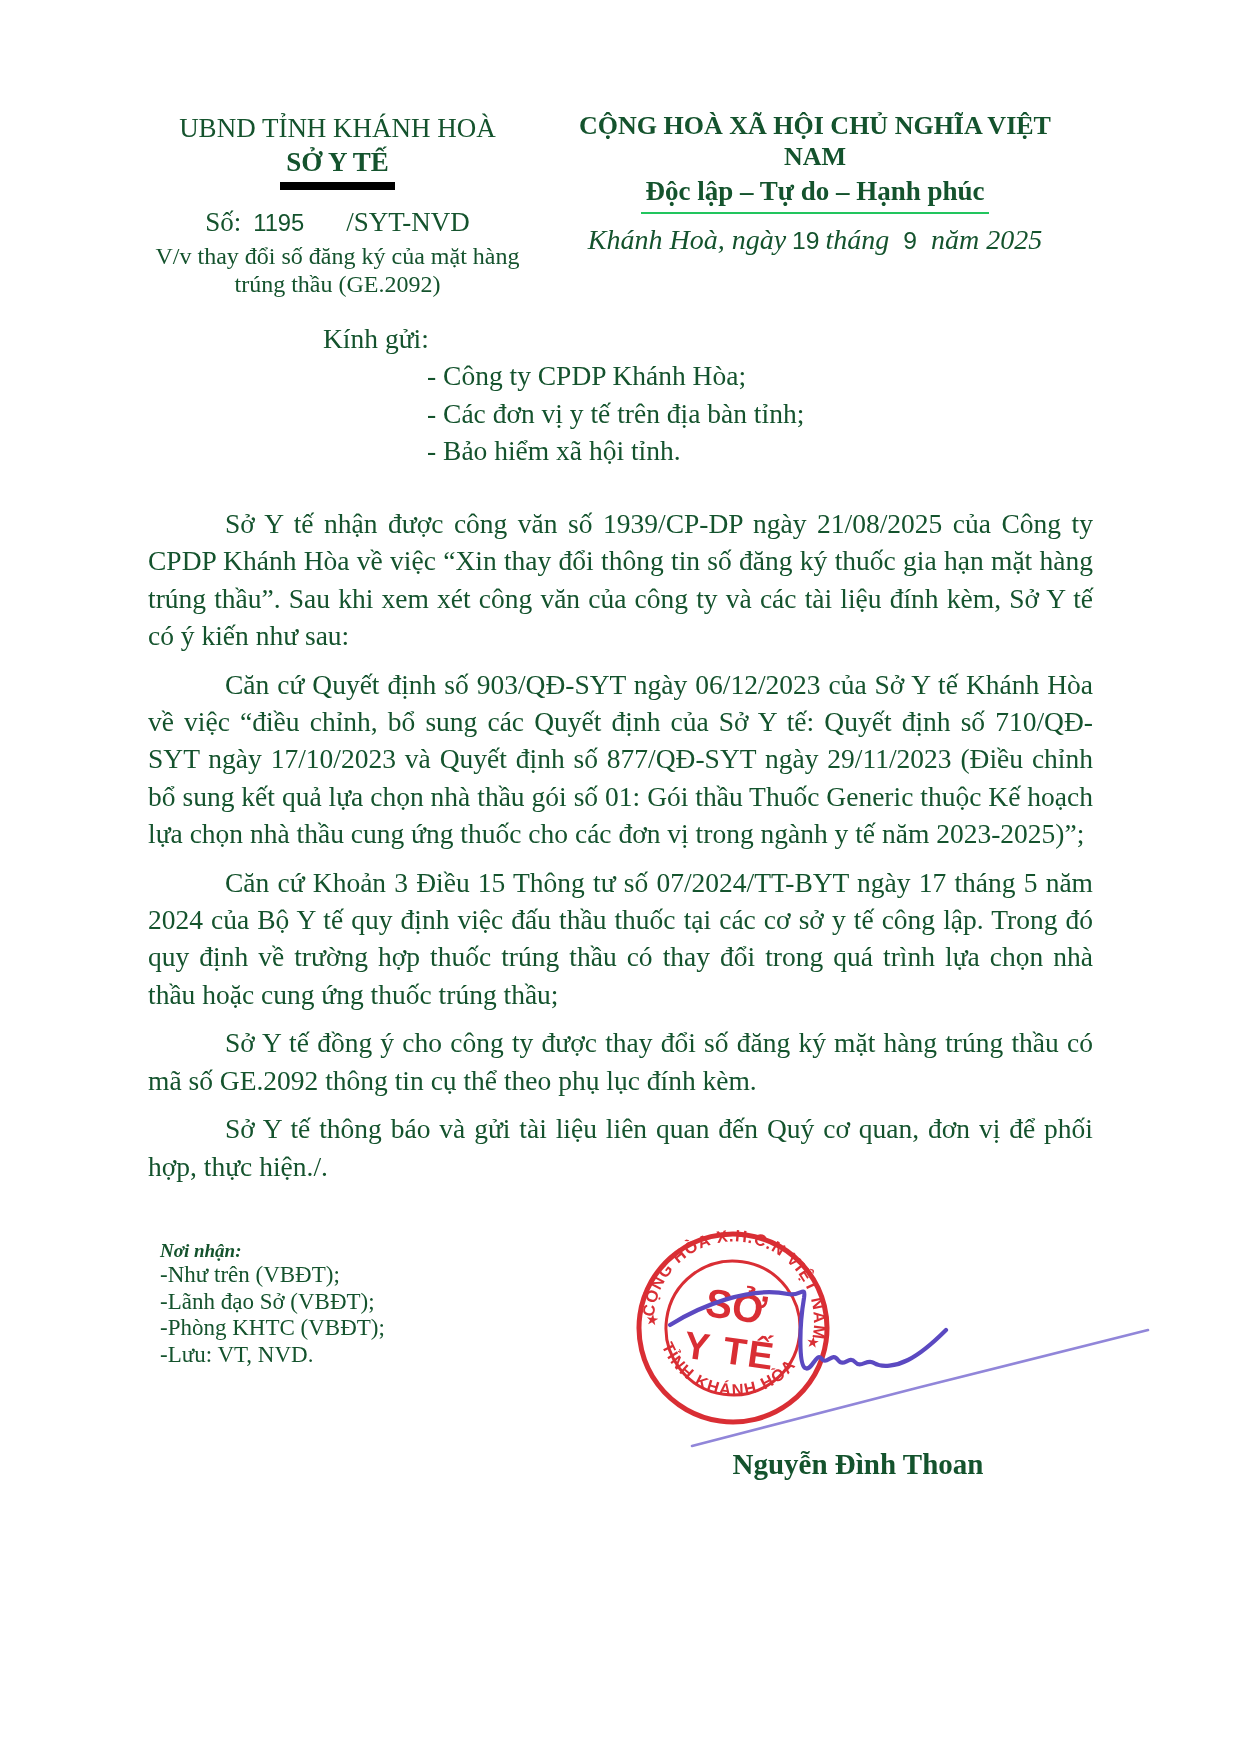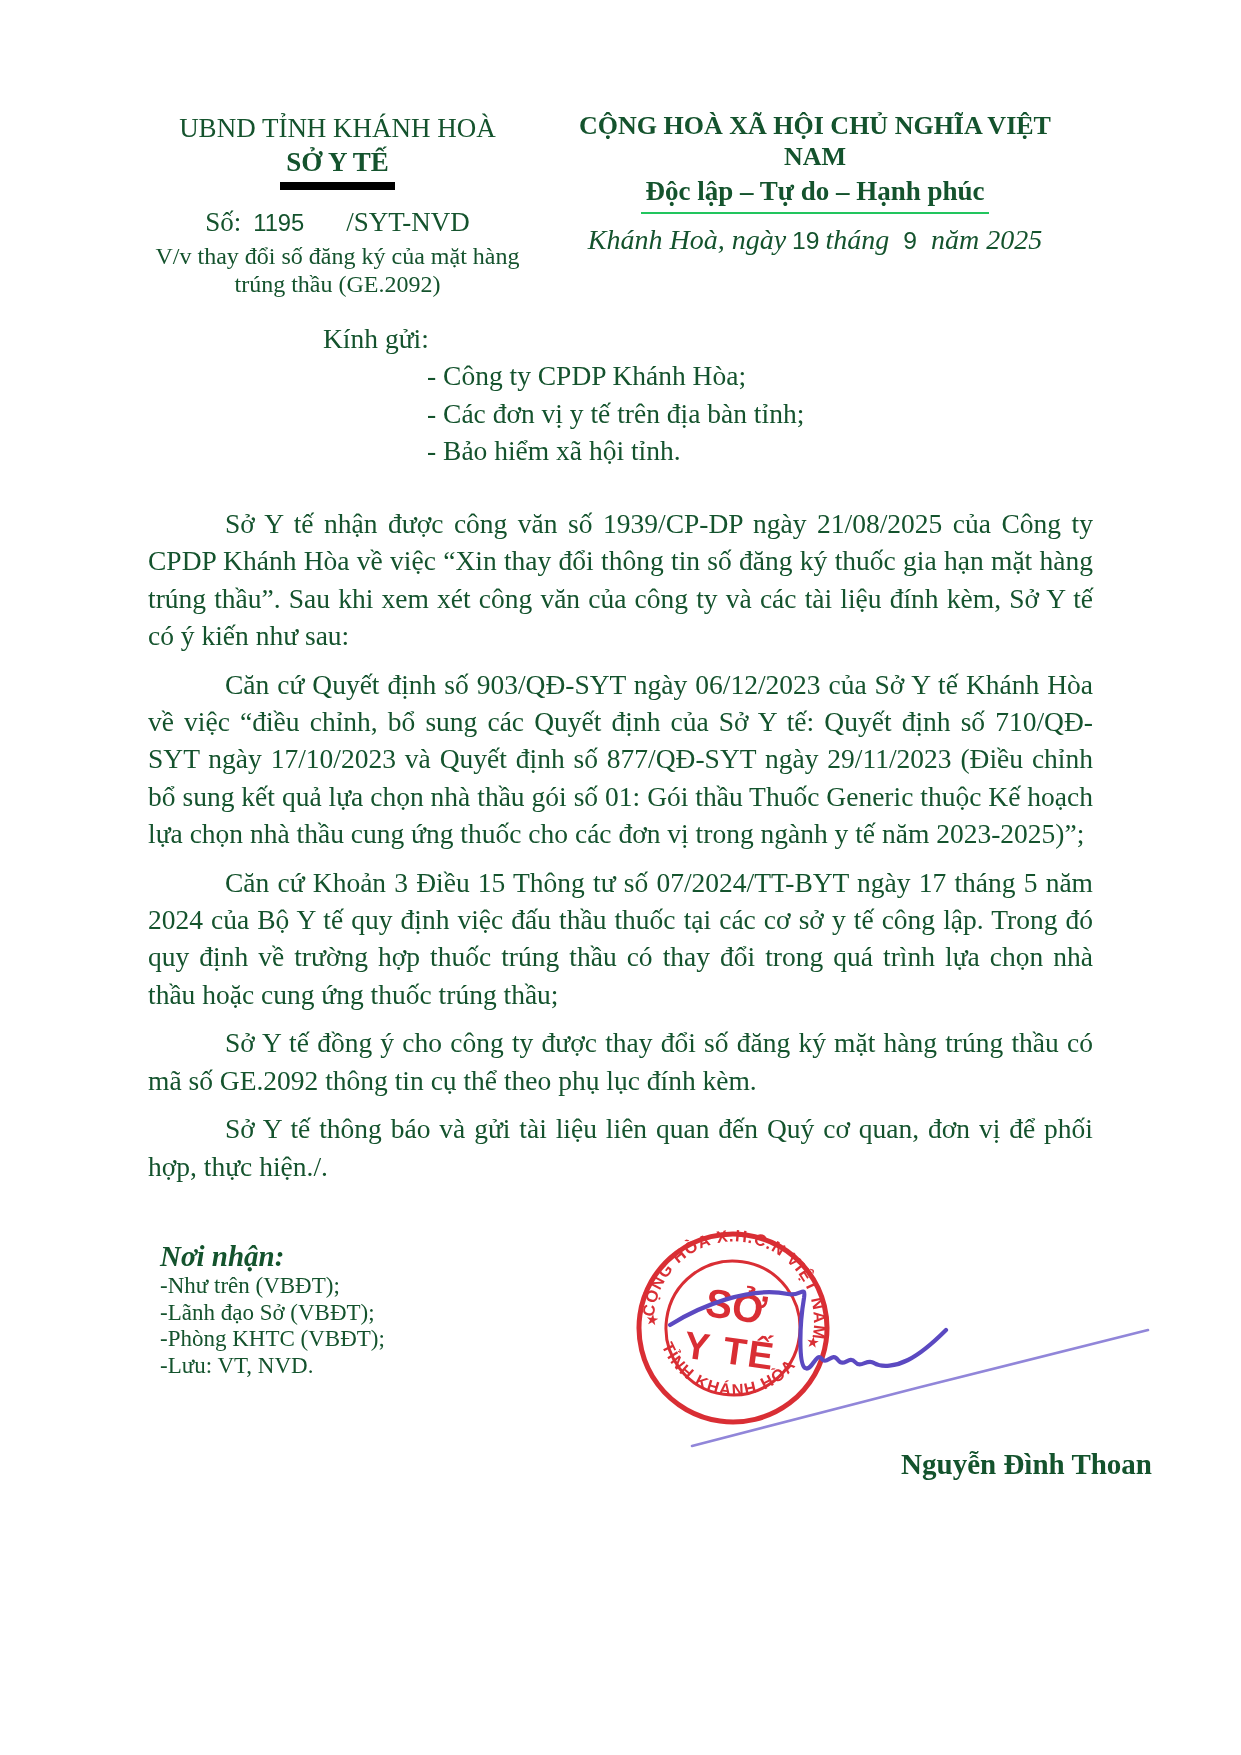--- a/index.html
+++ b/index.html
@@ -44,26 +44,26 @@
   .salutation{position:absolute;left:323px;top:320px;font-size:27.5px;line-height:37.4px;}
   .recipient-list{margin-left:104px;}
   
   .body-text{
     position:absolute;left:148px;top:505px;width:945px;
     font-size:27.5px;line-height:37.4px;text-align:justify;
   }
   .body-text p{margin:0 0 11px 0;text-indent:77px;}
   
   .noi-nhan{position:absolute;left:160px;top:1240px;width:420px;}
-  .noi-nhan-label{font-size:29px;font-weight:bold;font-style:italic;}
+  .noi-nhan-label{font-size:19px;font-weight:bold;font-style:italic;}
   .noi-nhan-list{font-size:23px;line-height:26.6px;}
   .sign-block{position:absolute;left:620px;top:1238px;width:500px;text-align:center;}
   .sign-title1,.sign-title2{font-size:28px;font-weight:bold;line-height:34px;}
   .signer-name{
-    position:absolute;left:652px;top:1448px;width:500px;text-align:right;
+    position:absolute;left:608px;top:1448px;width:500px;text-align:center;
     font-size:29px;font-weight:bold;
   }
   .stamp{position:absolute;left:633px;top:1228px;width:200px;height:200px;z-index:3;}
   .signature{position:absolute;left:650px;top:1278px;width:505px;height:175px;z-index:4;}
 </style>
 </head>
 <body>
 
 <div class="page">
 

